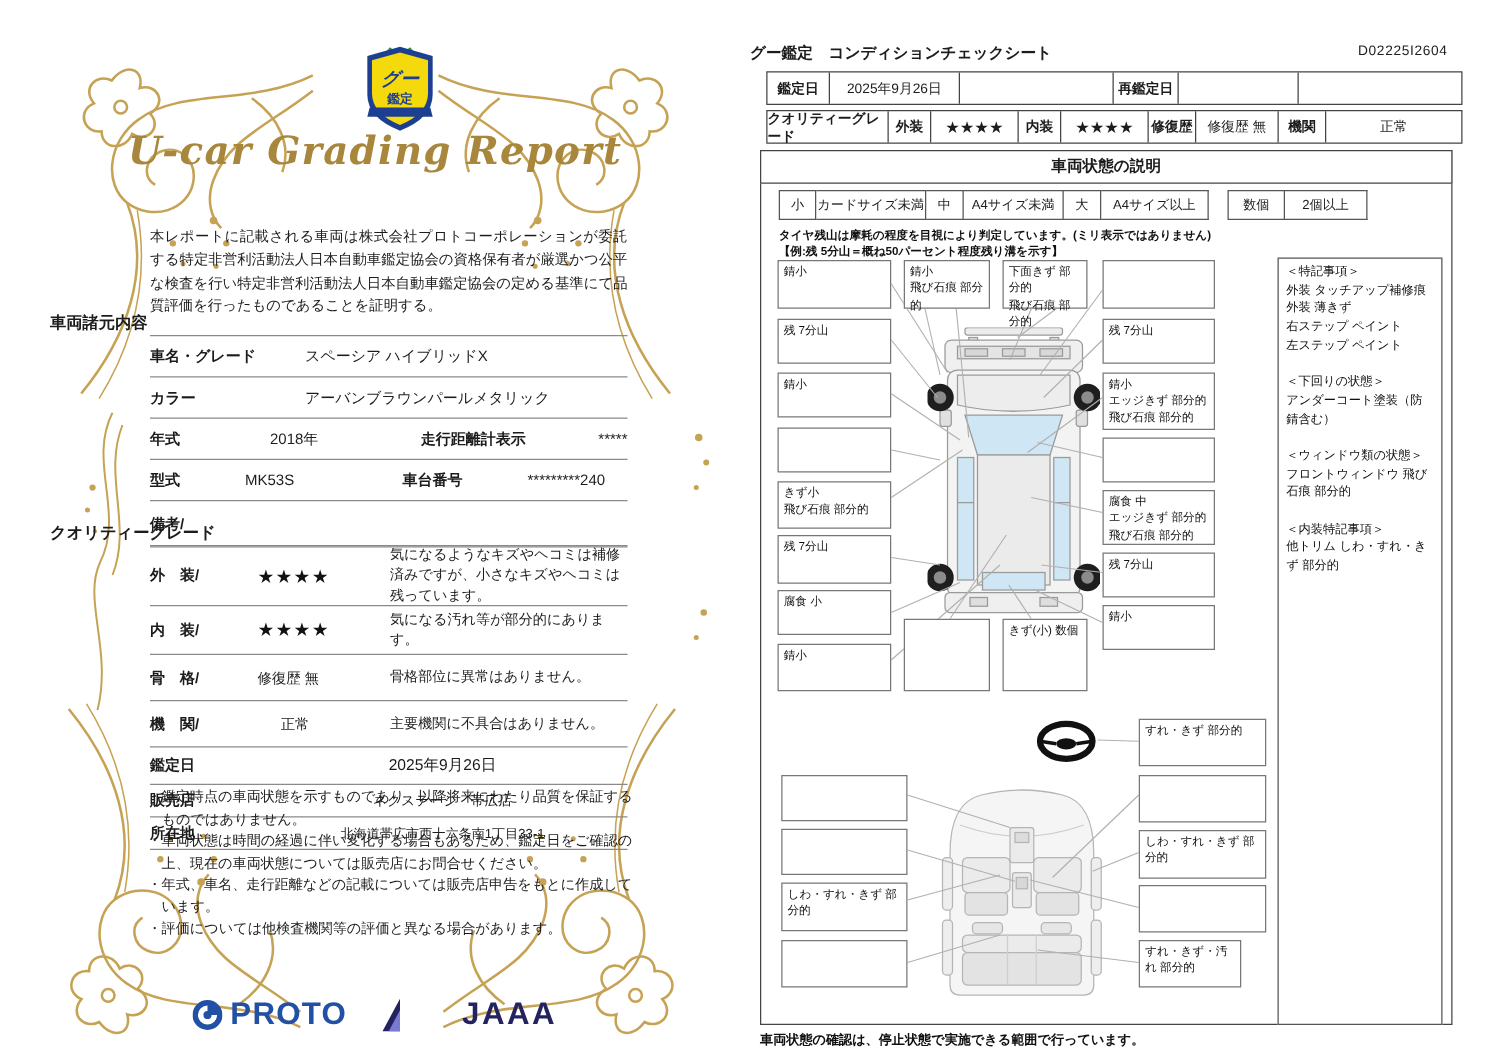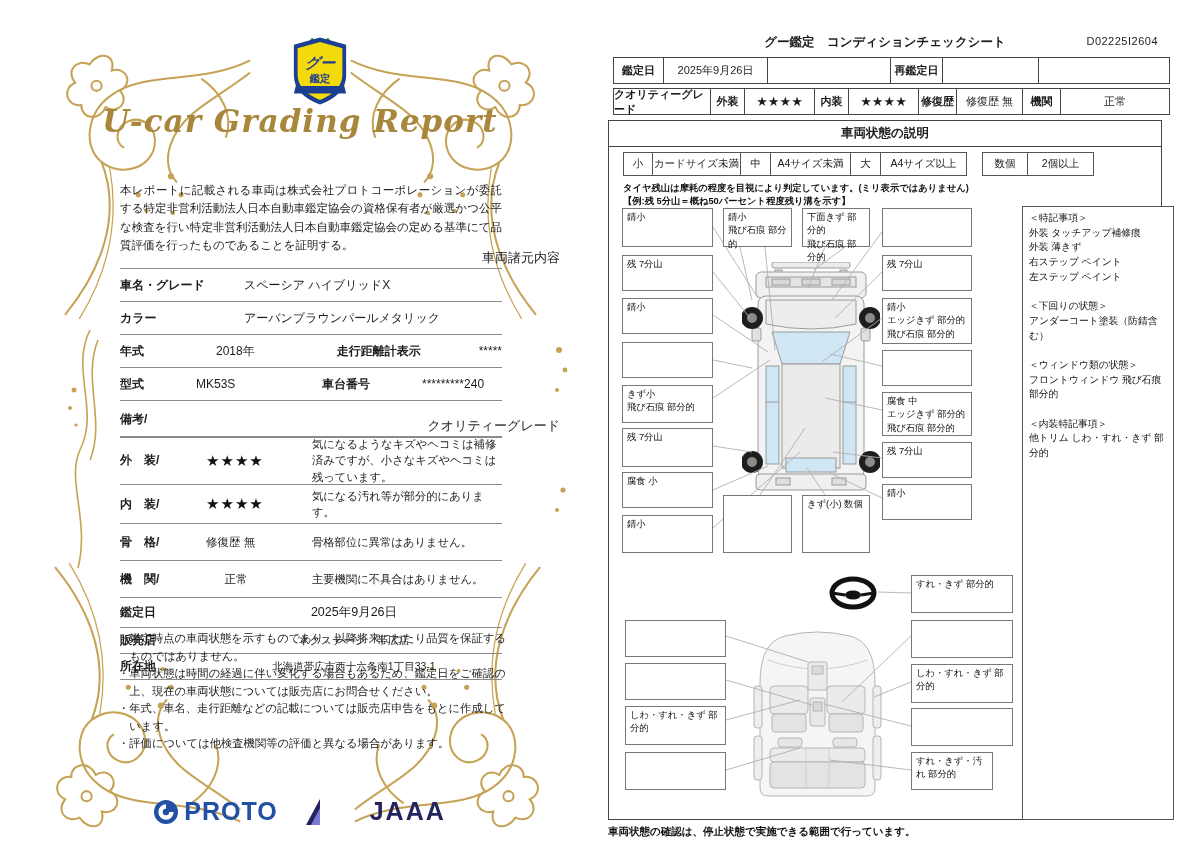--- a/index.html
+++ b/index.html
@@ -4,35 +4,35 @@
 <style>
   html,body{margin:0;padding:0;}
   body{width:1200px;height:848px;background:#ffffff;font-family:"Liberation Sans",sans-serif;color:#1c1c1c;position:relative;overflow:hidden;}
   .abs{position:absolute;}
   
   #leftPage{left:40px;top:0;width:520px;height:848px;}
   .orn{position:absolute;pointer-events:none;}
   .gold-title{font-family:"DejaVu Serif",serif;font-style:italic;font-weight:bold;color:#a8863b;text-align:center;font-size:31px;letter-spacing:1px;}
   .cert-label{text-align:center;font-weight:bold;font-size:14px;}
   .intro{font-size:11.5px;line-height:1.6;text-align:justify;}
-  .sec-title{text-align:right;font-weight:normal;font-size:13px;}
+  .sec-title{text-align:left;font-weight:bold;font-size:13px;}
   .ltable{position:absolute;left:80px;width:382px;}
   .lrow{display:flex;align-items:center;border-top:1px solid #8a8a8a;font-size:12px;gap:28px;}
   .lrow:last-child{border-bottom:1px solid #8a8a8a;}
   .lrow .lab{font-weight:bold;flex:0 0 auto;}
   .stars{font-size:15px;letter-spacing:1px;color:#111;}
   .desc{font-size:11.3px;line-height:1.45;}
   .notes{font-size:11.3px;line-height:1.55;}
   .notes .bullet{padding-left:1em;text-indent:-1em;}
   .logo-row{display:flex;align-items:center;justify-content:center;gap:26px;}
   .proto-text{color:#2250a4;font-weight:bold;font-size:25px;letter-spacing:1px;}
   .jaaa-text{color:#23235f;font-weight:bold;font-size:25px;letter-spacing:2px;margin-left:40px;}
   
   #rightPage{left:600px;top:0;width:570px;height:848px;font-size:11px;}
-  .rp-title{position:absolute;top:34px;left:0;width:100%;text-align:center;font-weight:bold;font-size:12.5px;}
+  .rp-title{position:absolute;top:34px;left:0;width:100%;font-weight:bold;font-size:12.5px;}
   .rp-id{position:absolute;top:35px;right:12px;font-size:11px;letter-spacing:.5px;}
   .tbl{position:absolute;left:13px;width:557px;display:flex;border:1.2px solid #444;box-sizing:border-box;background:#fff;}
   .tbl .c{border-right:1px solid #444;display:flex;align-items:center;justify-content:center;height:25px;box-sizing:border-box;font-size:11px;}
   .tbl .c:last-child{border-right:none;}
   .tbl .b{font-weight:bold;}
   .bigbox{position:absolute;left:8px;top:120px;width:554px;height:700px;border:1.2px solid #444;box-sizing:border-box;background:#fff;}
   .bigbox-head{position:absolute;left:8px;top:120px;width:554px;height:27px;border:1.2px solid #444;box-sizing:border-box;display:flex;align-items:center;justify-content:center;font-weight:bold;font-size:12.5px;background:#fff;}
   .legend{position:absolute;display:flex;}
   .legend .cell{border:1px solid #555;height:24px;display:flex;align-items:center;justify-content:center;box-sizing:border-box;font-size:10.5px;border-left:none;}
   .legend .cell:first-child{border-left:1px solid #555;}
@@ -380,21 +380,21 @@
   <div class="r-box" style="left:282px;top:350px;width:90px;height:36px"></div>
   <div class="r-box" style="left:282px;top:392px;width:90px;height:44px">腐食 中
 エッジきず 部分的
 飛び石痕 部分的</div>
   <div class="r-box" style="left:282px;top:442px;width:90px;height:36px">残 7分山</div>
   <div class="r-box" style="left:282px;top:484px;width:90px;height:36px">錆小</div>
 
   <div class="r-box" style="left:123px;top:495px;width:69px;height:58px"></div>
   <div class="r-box" style="left:202px;top:495px;width:68px;height:58px">きず(小) 数個</div>
 
-  <div class="panel" style="left:422px;top:206px;width:152px;height:614px">＜特記事項＞
+  <div class="panel" style="left:422px;top:206px;width:132px;height:614px">＜特記事項＞
 外装 タッチアップ補修痕
 外装 薄きず
 右ステップ ペイント
 左ステップ ペイント
 
 ＜下回りの状態＞
 アンダーコート塗装（防錆含む）
 
 ＜ウィンドウ類の状態＞
 フロントウィンドウ 飛び石痕 部分的

